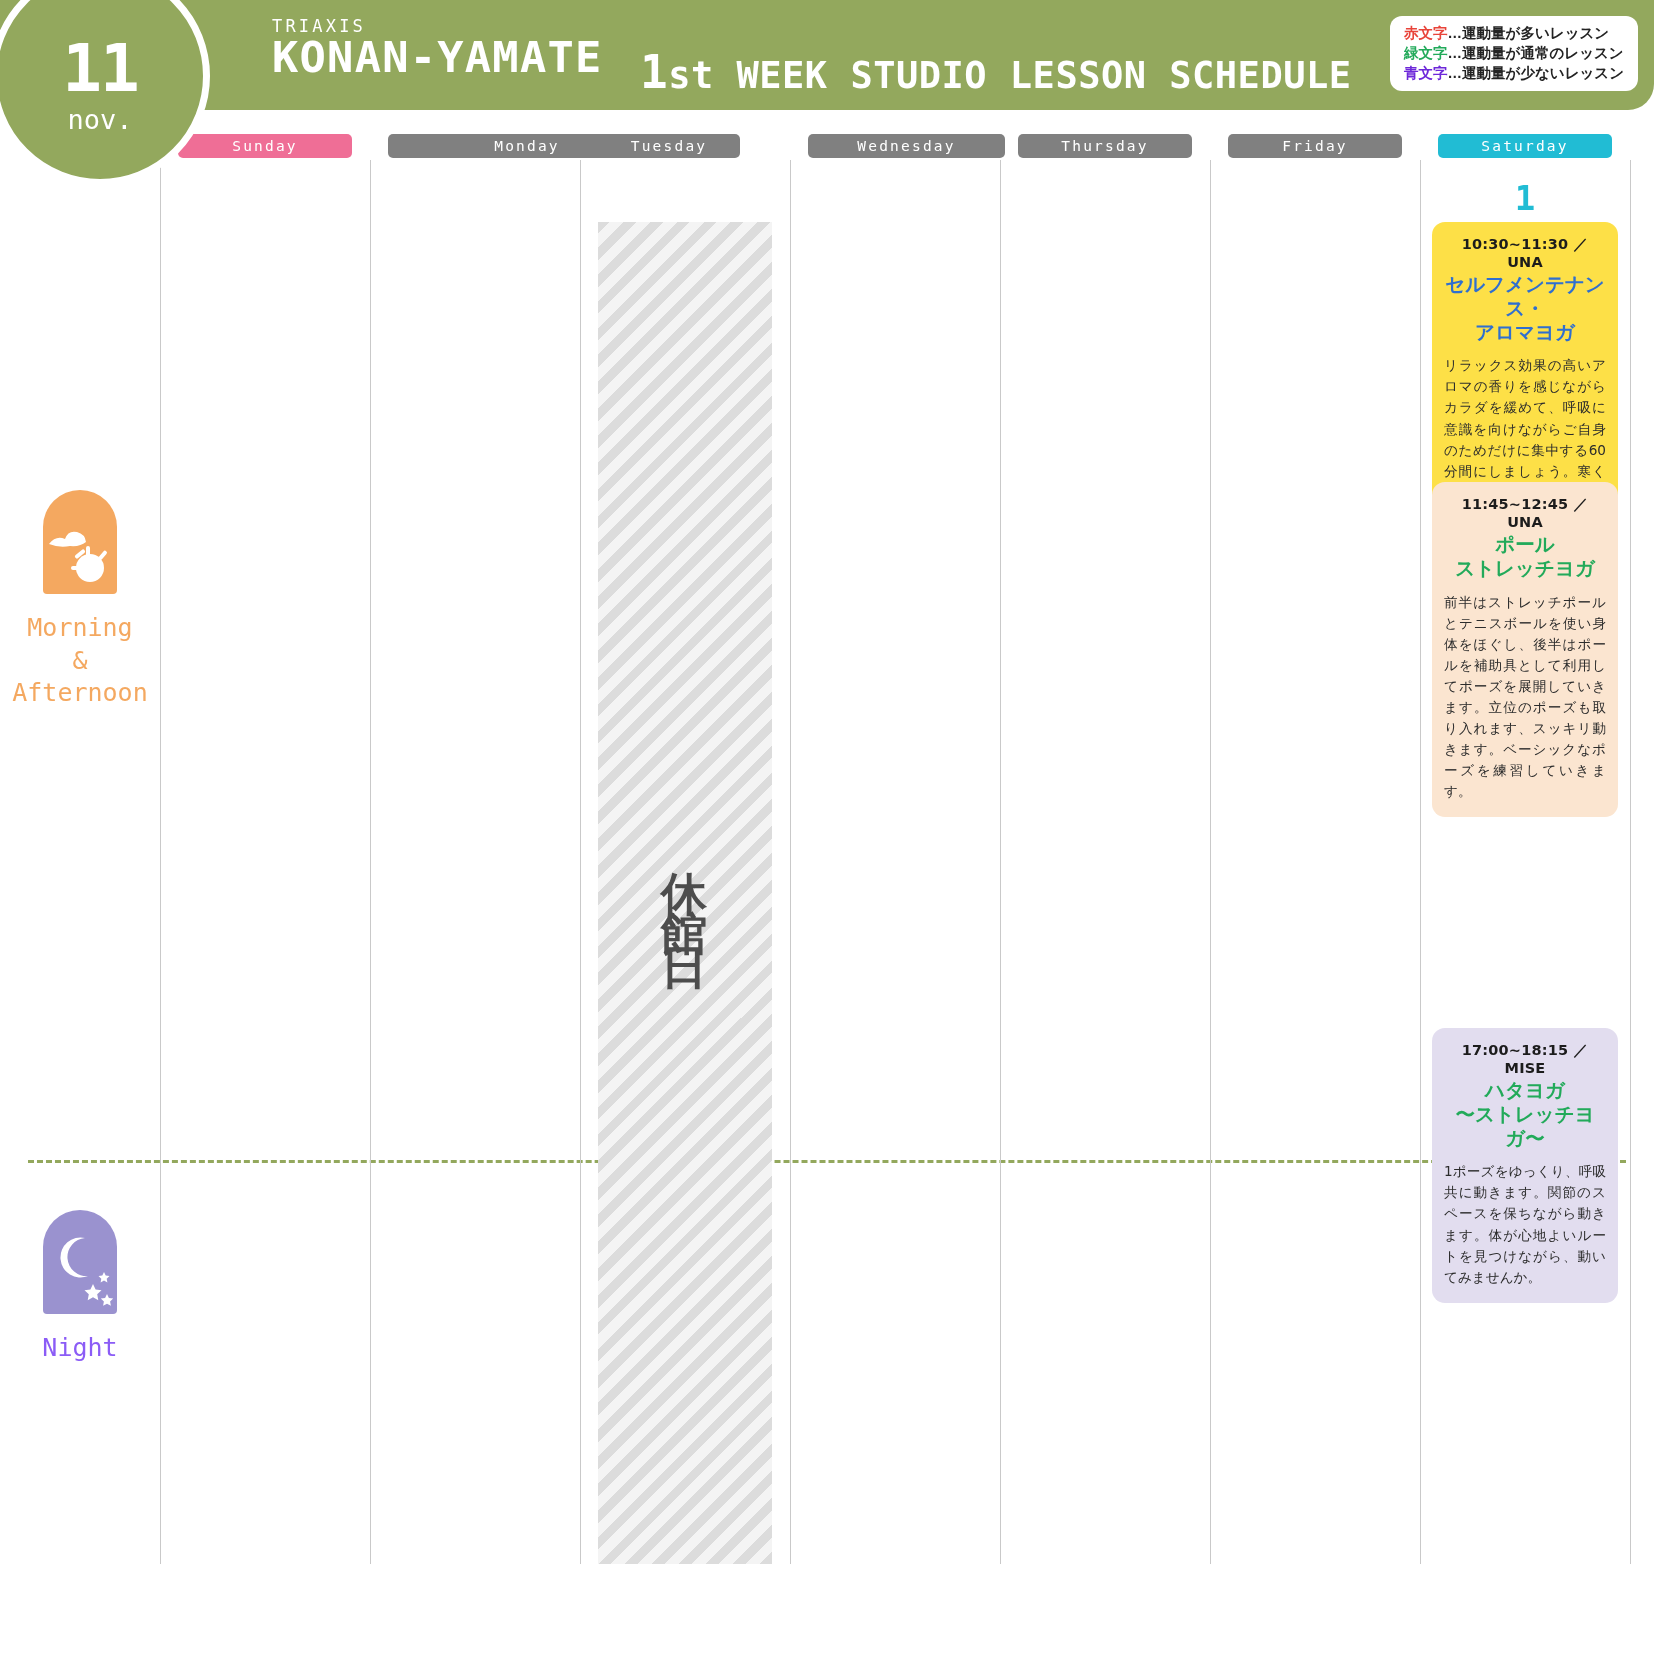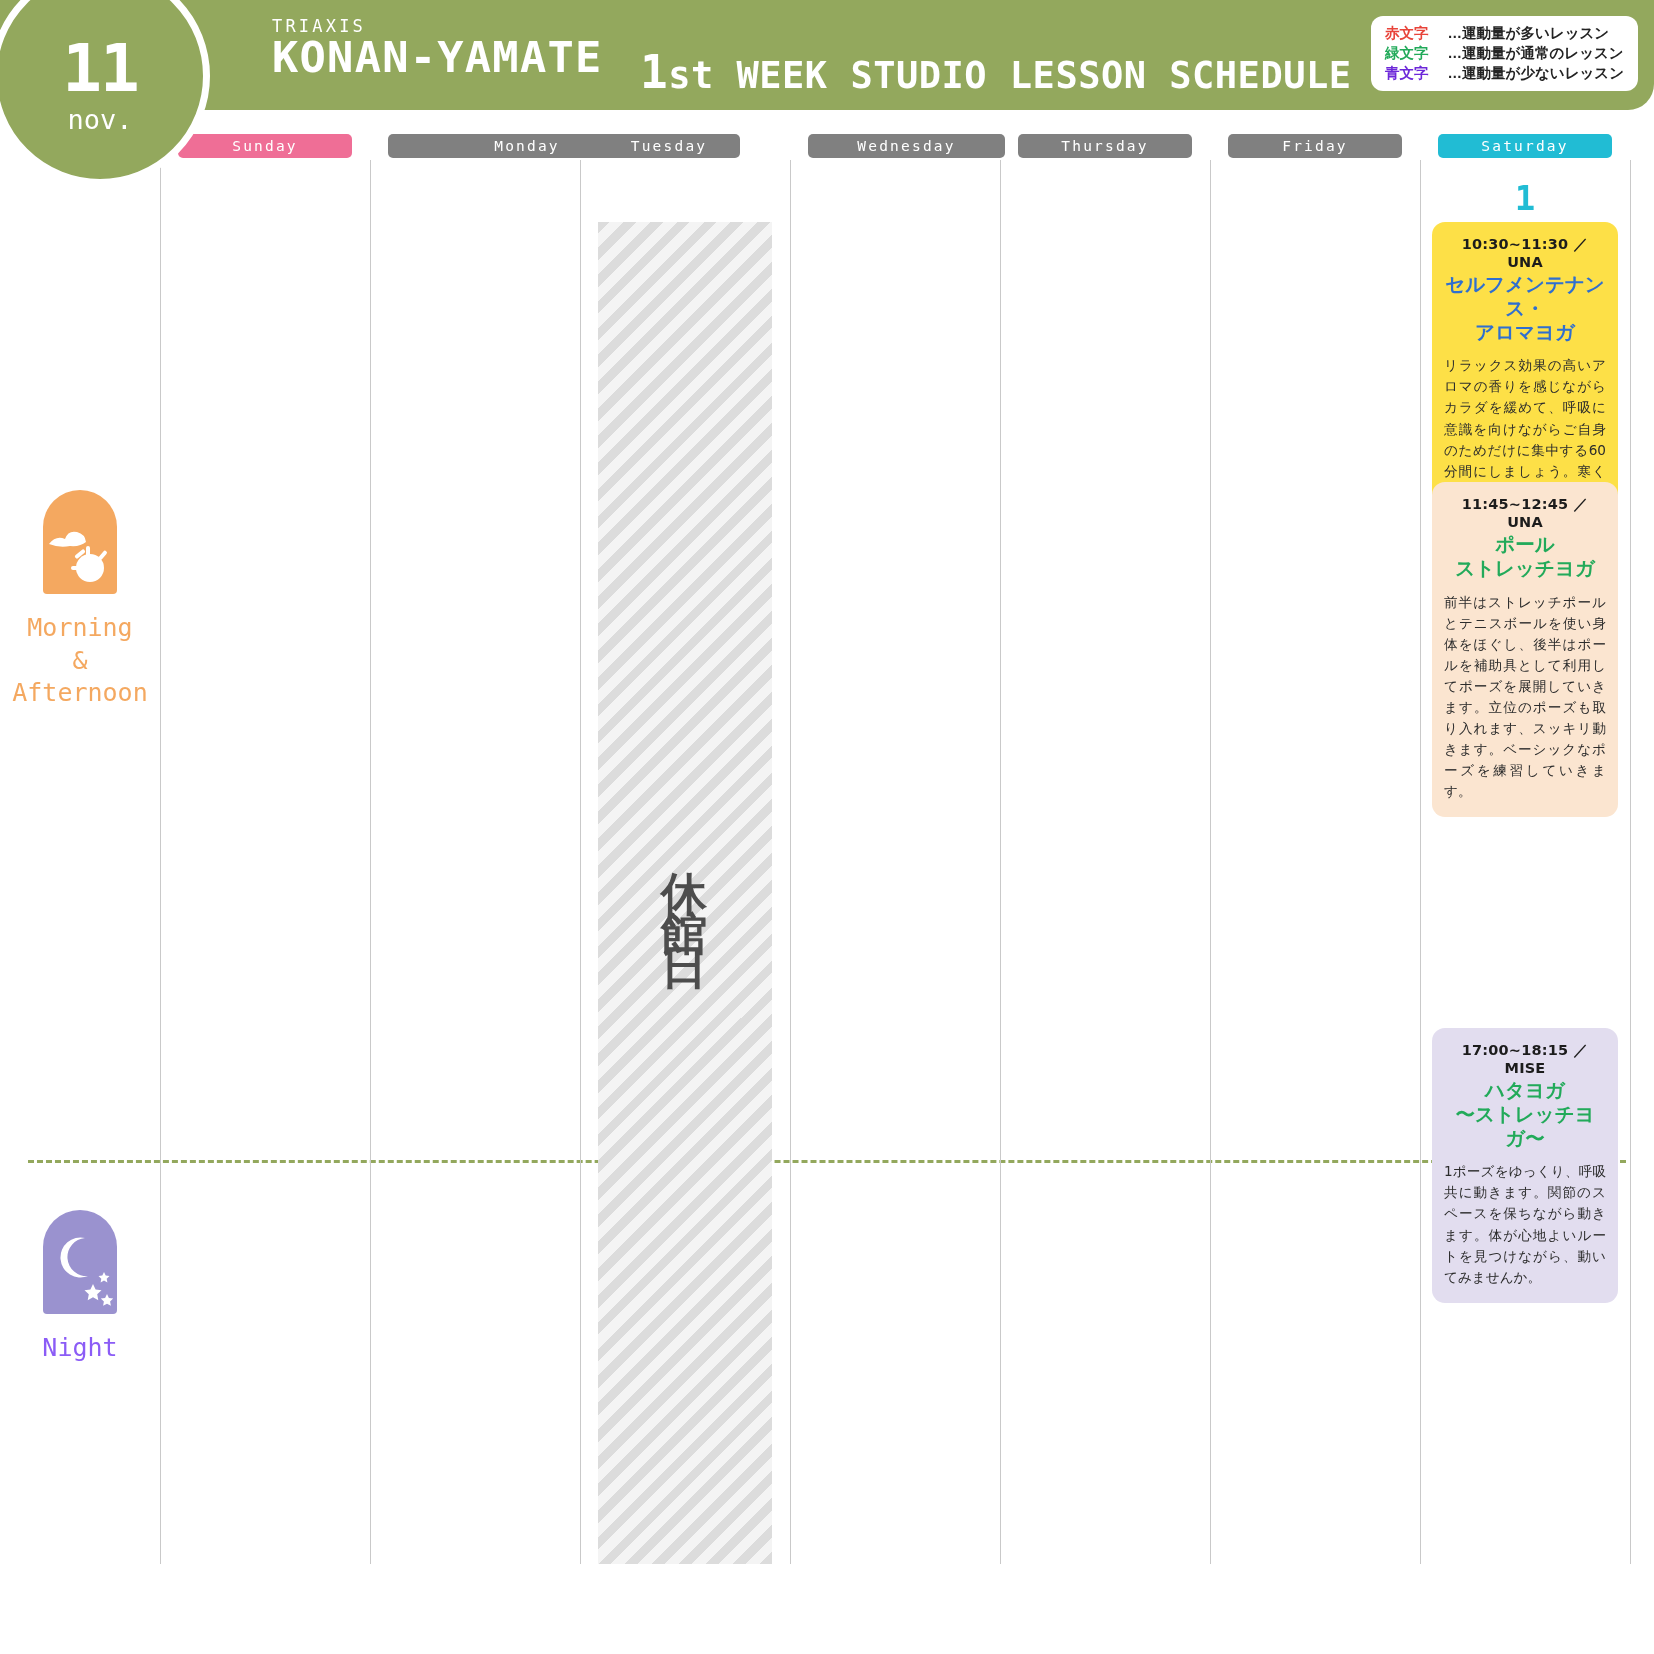--- a/index.html
+++ b/index.html
@@ -50,21 +50,21 @@
   .sched-title .big{font-size:46px;}
   .legend{
     position:absolute;right:16px;top:16px;
     background:#ffffff;border-radius:12px;
     padding:7px 14px 8px 14px;
   }
   .legend-row{
     display:flex;align-items:baseline;white-space:nowrap;
     font-size:14.5px;line-height:1.38;font-weight:700;color:#232323;
   }
-  .lg-key{font-weight:700;margin-right:19px;}
+  .lg-key{font-weight:700;margin-right:0;}
   
   .daybar{position:absolute;left:0;top:134px;width:1654px;height:26px;}
   .pill{
     position:absolute;top:0;height:24px;border-radius:5px;
     color:#ffffff;font-size:14.5px;letter-spacing:2.2px;
     display:flex;align-items:center;justify-content:center;
     font-family:"DejaVu Sans Mono","Liberation Mono",monospace;
   }
   
   .grid{position:absolute;left:0;top:160px;width:1654px;height:1404px;}

